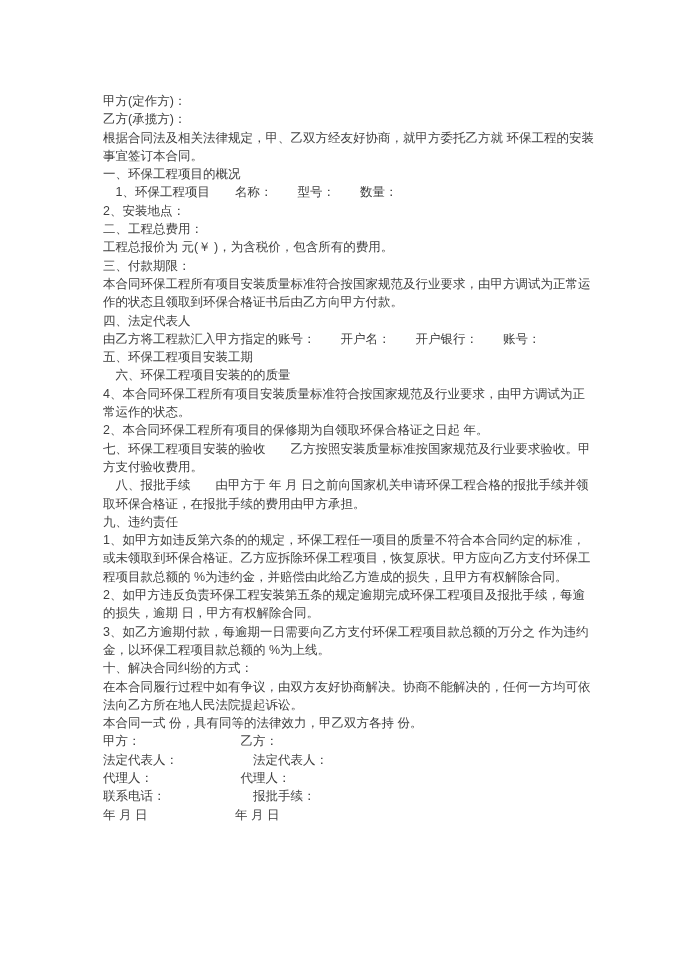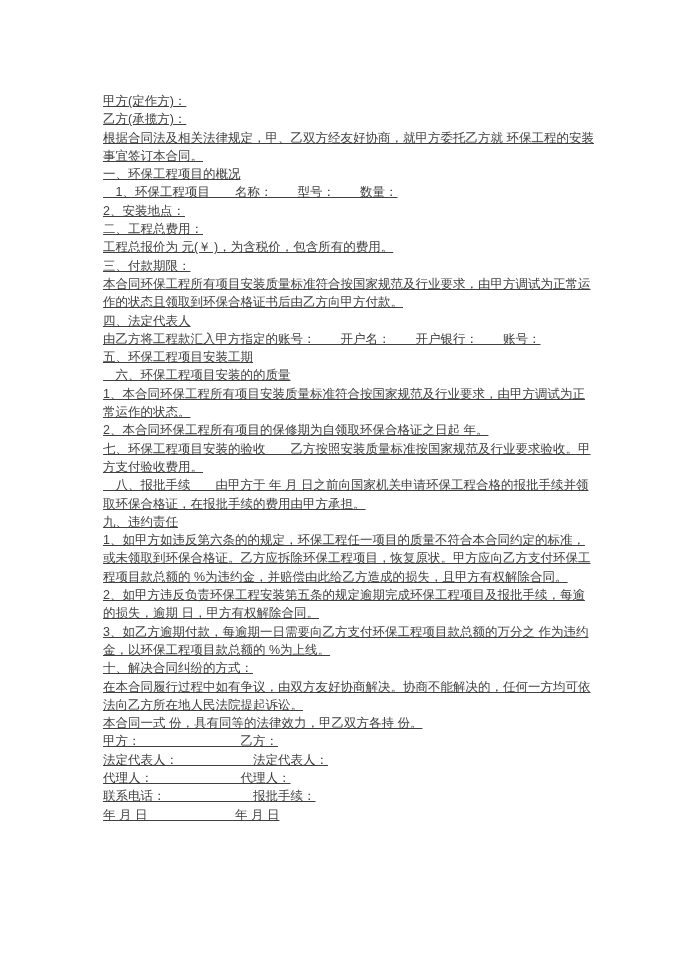--- a/index.html
+++ b/index.html
@@ -21,21 +21,20 @@
     top: 92px;
     width: 520px;
     font-size: 12.5px;
     line-height: 18.3px;
     color: #3f3f3f;
     letter-spacing: 0;
   }
   .doc .line {
     white-space: pre;   
     min-height: 18.3px;
-    text-decoration: underline;
   }
 </style>
 </head>
 <body>
 
 <div class="page">
   <div class="doc" style="color: rgb(63, 63, 63);">
       <div class="line">甲方(定作方)：</div>
       <div class="line">乙方(承揽方)：</div>
       <div class="line">根据合同法及相关法律规定，甲、乙双方经友好协商，就甲方委托乙方就 环保工程的安装</div>
@@ -45,21 +44,21 @@
       <div class="line">2、安装地点：</div>
       <div class="line">二、工程总费用：</div>
       <div class="line">工程总报价为 元(￥ )，为含税价，包含所有的费用。</div>
       <div class="line">三、付款期限：</div>
       <div class="line">本合同环保工程所有项目安装质量标准符合按国家规范及行业要求，由甲方调试为正常运</div>
       <div class="line">作的状态且领取到环保合格证书后由乙方向甲方付款。</div>
       <div class="line">四、法定代表人</div>
       <div class="line">由乙方将工程款汇入甲方指定的账号：　　开户名：　　开户银行：　　账号：</div>
       <div class="line">五、环保工程项目安装工期</div>
       <div class="line">　六、环保工程项目安装的的质量</div>
-      <div class="line">1、本合同环保工程所有项目安装质量标准符合按国家规范及行业要求，由甲方调试为正</div>
+      <div class="line">4、本合同环保工程所有项目安装质量标准符合按国家规范及行业要求，由甲方调试为正</div>
       <div class="line">常运作的状态。</div>
       <div class="line">2、本合同环保工程所有项目的保修期为自领取环保合格证之日起 年。</div>
       <div class="line">七、环保工程项目安装的验收　　乙方按照安装质量标准按国家规范及行业要求验收。甲</div>
       <div class="line">方支付验收费用。</div>
       <div class="line">　八、报批手续　　由甲方于 年 月 日之前向国家机关申请环保工程合格的报批手续并领</div>
       <div class="line">取环保合格证，在报批手续的费用由甲方承担。</div>
       <div class="line">九、违约责任</div>
       <div class="line">1、如甲方如违反第六条的的规定，环保工程任一项目的质量不符合本合同约定的标准，</div>
       <div class="line">或未领取到环保合格证。乙方应拆除环保工程项目，恢复原状。甲方应向乙方支付环保工</div>
       <div class="line">程项目款总额的 %为违约金，并赔偿由此给乙方造成的损失，且甲方有权解除合同。</div>

